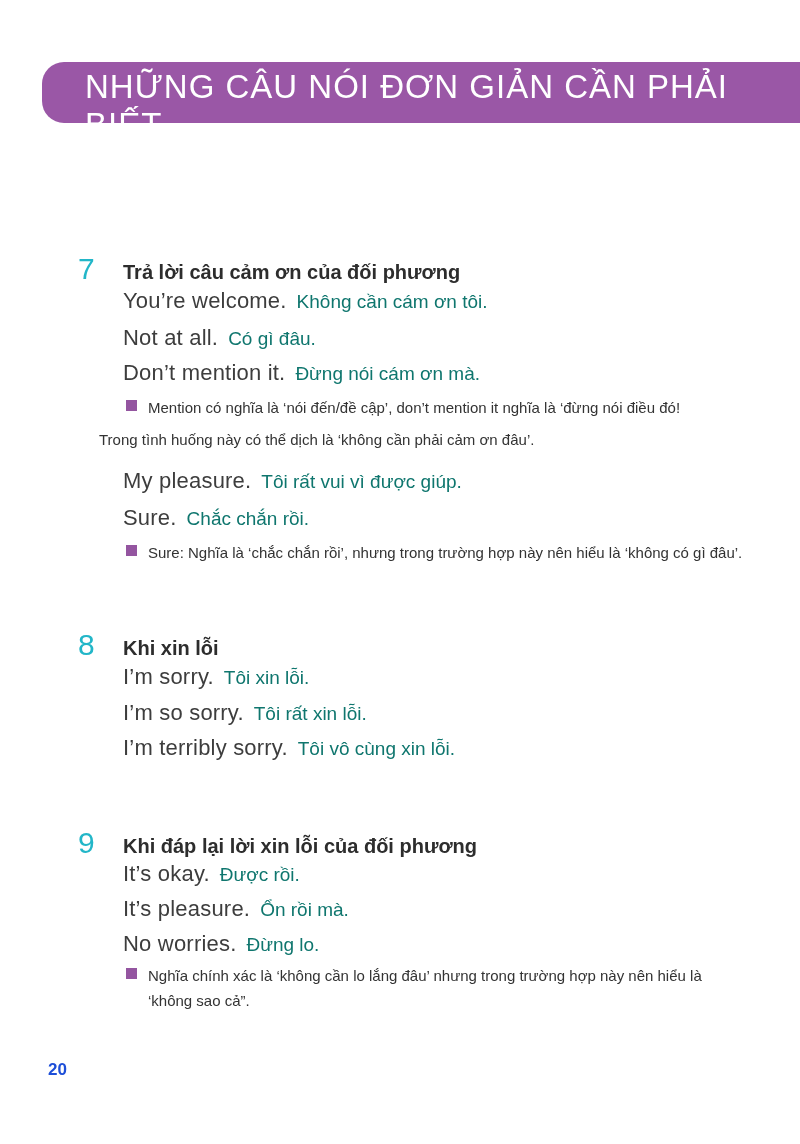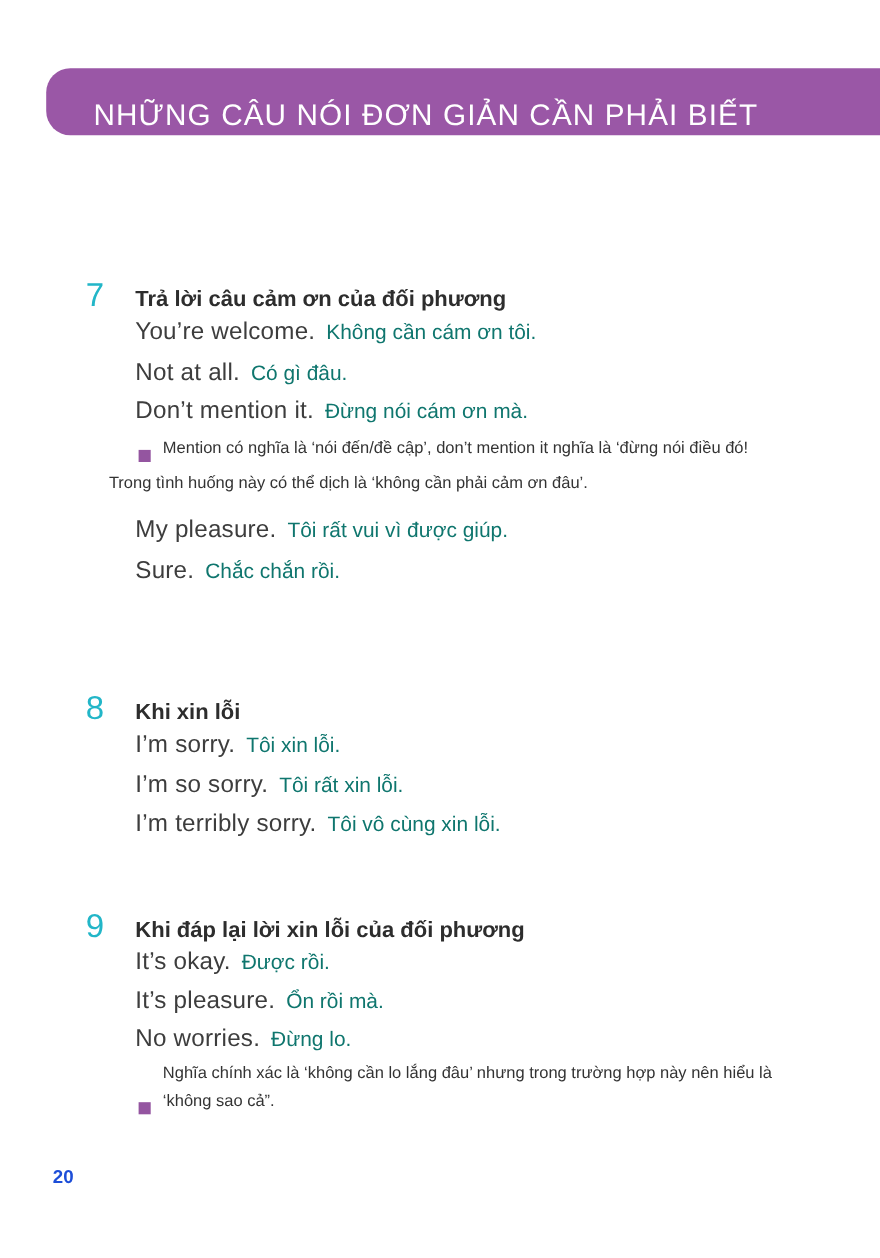--- a/index.html
+++ b/index.html
@@ -15,21 +15,21 @@
   
   .banner{
     position:absolute;
     left:42px;top:62px;right:0;height:61px;
     background:#9a57a6;
     border-radius:22px 0 0 22px;
     display:flex;align-items:center;
   }
   .banner-title{
     color:#ffffff;
-    font-size:27px;
+    font-size:33px;
     font-weight:400;
     letter-spacing:1px;
     padding-left:43px;
     padding-bottom:2px;
     margin-top:28px;
   }
 
   
   .line{position:absolute;left:0;right:0;display:flex;align-items:baseline;}
 
@@ -56,21 +56,21 @@
     font-weight:400;
     letter-spacing:0.2px;
   }
   .vi{
     color:#0f766e;
     font-size:19px;
     font-weight:400;
   }
 
   
-  .note{padding-left:126px;align-items:flex-end;gap:11px;display:flex;}
+  .note{padding-left:126px;align-items:flex-start;gap:11px;display:flex;}
   .bullet{
     flex:0 0 11px;
     width:11px;height:11px;
     background:#9455a0;
     margin-top:5px;
   }
   .note-text{
     color:#333333;
     font-size:15px;
     line-height:25px;
@@ -129,20 +129,24 @@
 
   <div class="line phrase" style="top:468px">
     <span class="en">My pleasure.</span>
     <span class="vi">Tôi rất vui vì được giúp.</span>
   </div>
   <div class="line phrase" style="top:505px">
     <span class="en">Sure.</span>
     <span class="vi">Chắc chắn rồi.</span>
   </div>
 
+  <div class="line note nowrap" style="top:540px">
+    <span class="bullet"></span>
+    <span class="note-text">Sure: Nghĩa là ‘chắc chắn rồi’, nhưng trong trường hợp này nên hiểu là ‘không có gì đâu’.</span>
+  </div>
 
   <div class="line sec-header" style="top:628px">
     <span class="sec-num">8</span>
     <span class="sec-title">Khi xin lỗi</span>
   </div>
 
   <div class="line phrase" style="top:664px">
     <span class="en">I’m sorry.</span>
     <span class="vi">Tôi xin lỗi.</span>
   </div>

